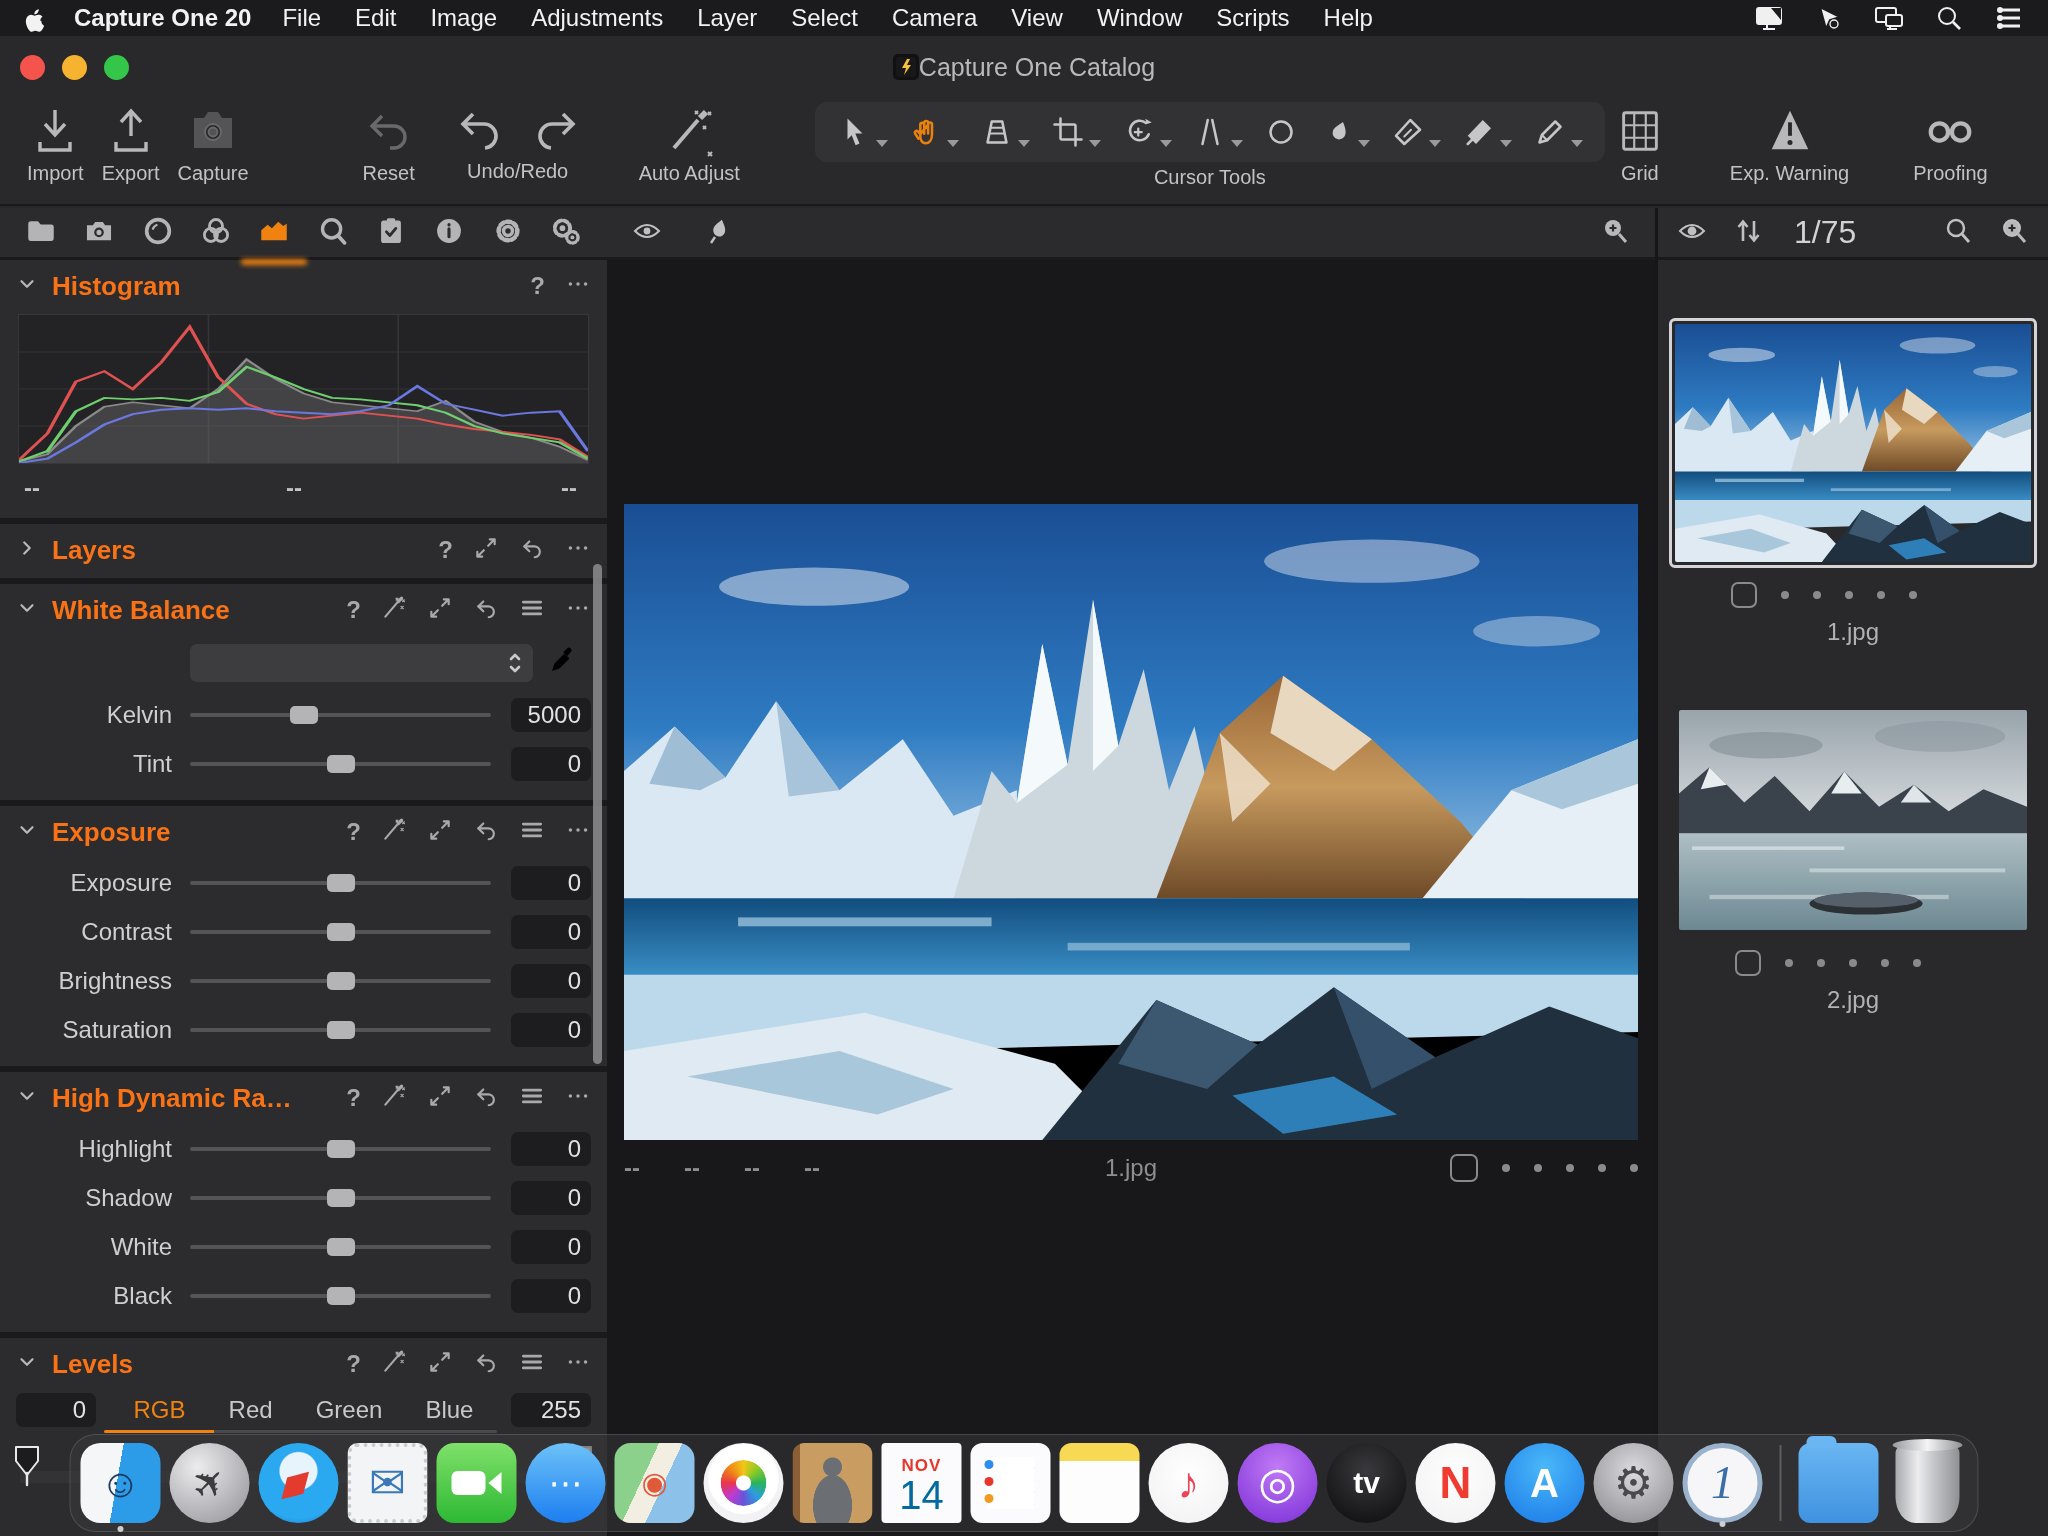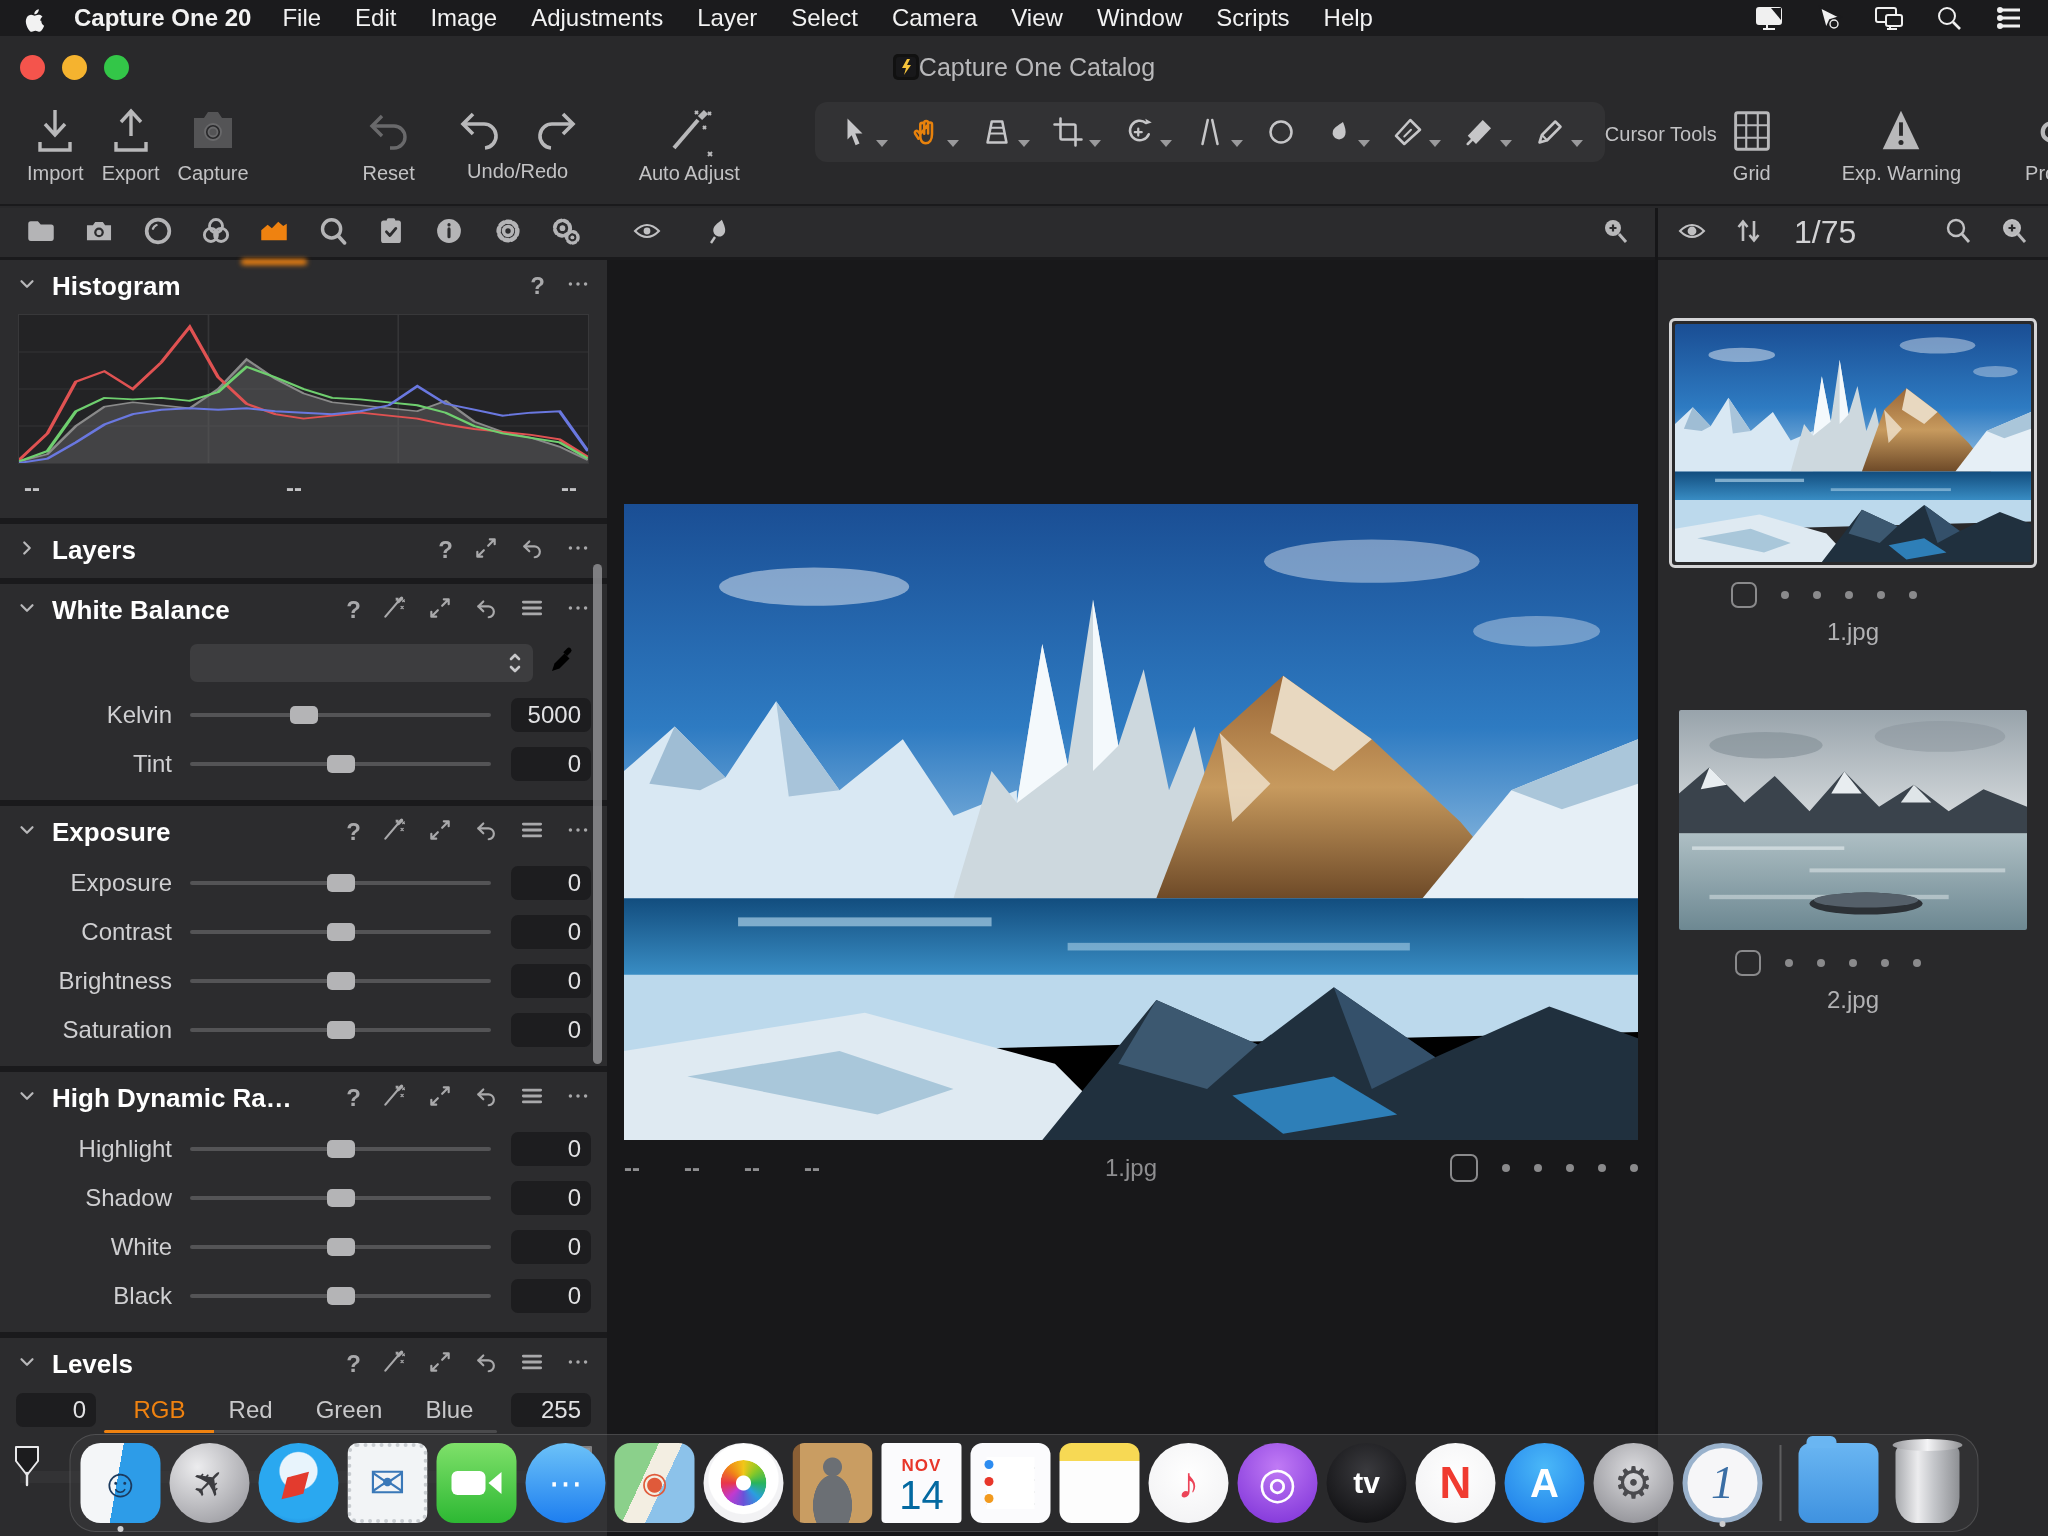--- a/index.html
+++ b/index.html
@@ -32,21 +32,21 @@
   
   .toolbar { position:absolute; top:98px; left:0; right:0; height:108px; background:#29292b;
     display:flex; align-items:flex-start; padding:4px 18px 0 18px; border-bottom:2px solid #1a1a1c; }
   .tb-item { display:flex; flex-direction:column; align-items:center; gap:2px; margin:0 9px; }
   .tb-item svg { width:54px; height:58px; stroke:#b8b8ba; fill:none; stroke-width:1.8; }
   .tb-item.dim svg { opacity:.45; }
   .tb-label { font-size:20px; color:#c2c2c4; white-space:nowrap; }
   .tb-group { display:flex; flex-direction:column; align-items:center; }
   .tb-group .icons { display:flex; gap:26px; }
   .tb-group .icons svg { width:54px; height:58px; stroke:#b8b8ba; fill:none; stroke-width:1.8; }
-  .cursor-block { display:flex; flex-direction:row; align-items:center; margin-left:66px;text-align:right; }
+  .cursor-block { display:flex; flex-direction:column; align-items:center; margin-left:66px;text-align:right; }
   .cursor-pill { background:#323234; border-radius:12px; height:60px; display:flex;
     align-items:center; padding:0 14px; gap:4px; }
   .ctool { display:flex; align-items:flex-end; padding:6px 8px; color:#c6c6c8; }
   .ctool svg { width:36px; height:36px; }
   .ctool .caret { width:0; height:0; border-left:6px solid transparent; border-right:6px solid transparent;
     border-top:7px solid #9a9a9c; margin:0 0 3px 3px; }
   .ctool.active { color:#e8820c; }
   .tb-right { margin-left:auto; display:flex; align-items:flex-start; gap:46px; padding-right:6px; }
   .tb-right .tb-item svg{ width:52px; height:58px; }
   .more-chevrons { margin-top:14px; }
@@ -65,21 +65,21 @@
   .tool-tab.active { color:#ef8210; }
   .tool-tab.active::after { content:""; position:absolute; left:-14px; right:-14px; bottom:-7px;
     height:6px; border-radius:4px; background:#ef8210; filter:blur(2.5px); }
   .panel-scroll { flex:1; overflow:hidden; }
   .panel-scrollbar { position:absolute; right:5px; top:356px; width:9px; height:500px;
     background:#8d8d8f; border-radius:5px; opacity:.85; }
 
   .section { background:#2c2c2e; border-bottom:6px solid #1a1a1c; padding-bottom:12px; }
   .sec-head { height:52px; display:flex; align-items:center; padding:0 16px; gap:8px; }
   .sec-chev svg { width:22px; height:22px; stroke:#b8b8ba; stroke-width:2.4; fill:none; }
-  .sec-title { font-size:26px; font-weight:bold; color:#ffffff; margin-left:6px; }
+  .sec-title { font-size:26px; font-weight:bold; color:#f97316; margin-left:6px; }
   .sec-icons { margin-left:auto; display:flex; align-items:center; gap:20px; color:#a9a9ab; }
   .sec-icons .hicon { font-size:24px; font-weight:bold; }
   .sec-icons svg { width:26px; height:26px; stroke:#a9a9ab; fill:none; stroke-width:2; }
 
   .hist-box { margin:2px 18px 0 18px; height:150px; background:#232325; border:1px solid #38383a; position:relative; }
   .hist-box svg { position:absolute; inset:0; width:100%; height:100%; }
   .hist-foot { display:flex; padding:10px 24px 4px 24px; color:#c2c2c4; font-size:24px; font-weight:bold; }
   .hist-foot span:nth-child(2){ margin-left:246px; } .hist-foot span:nth-child(3){ margin-left:auto; margin-right:6px; }
 
   .ctl-row { height:49px; display:flex; align-items:center; padding:0 16px 0 0; }

